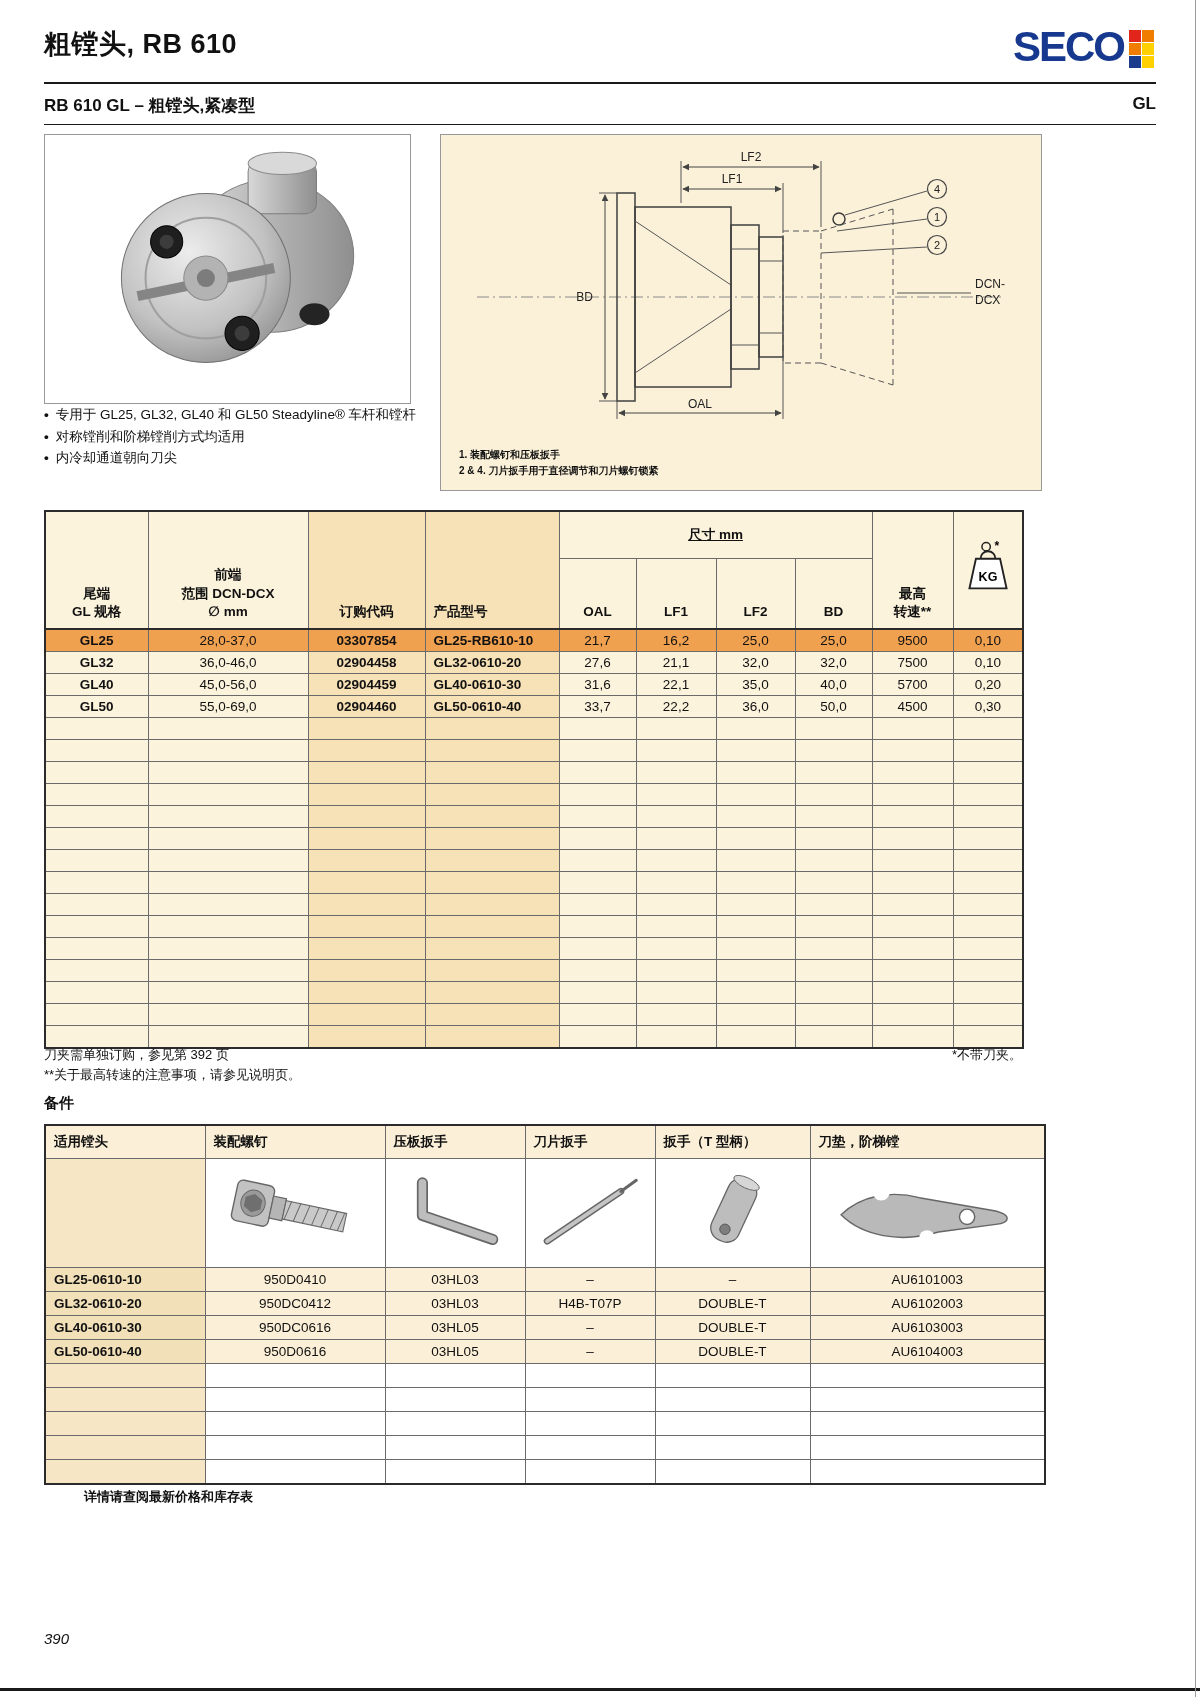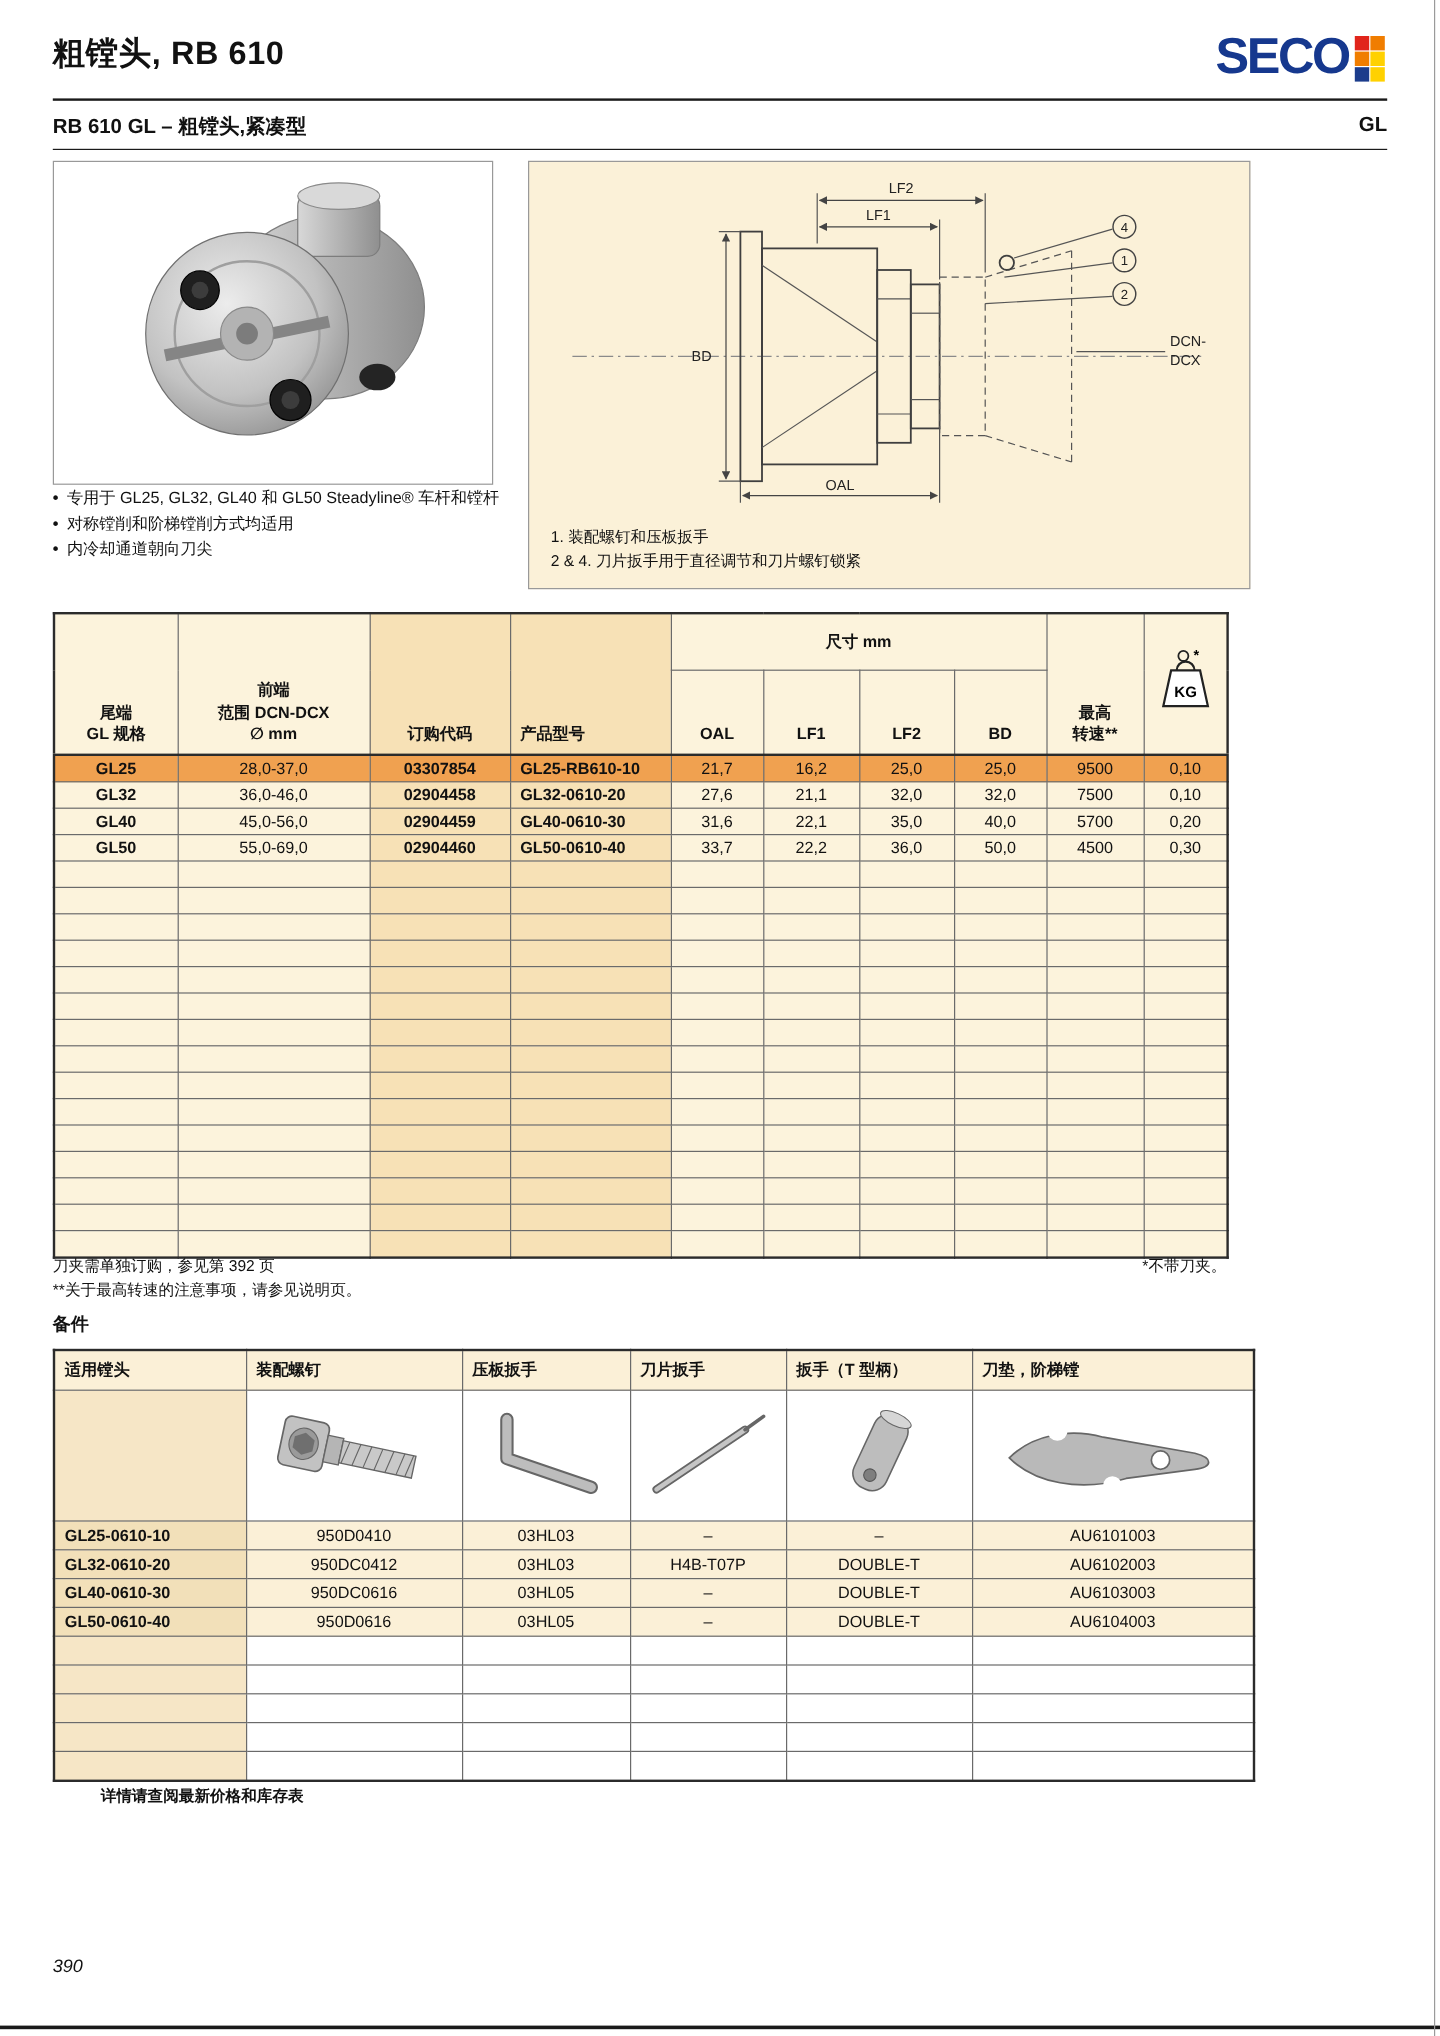--- a/index.html
+++ b/index.html
@@ -18,42 +18,42 @@
   .rule-top{position:absolute;left:44px;top:82px;width:1112px;height:2px;background:#1a1a1a;}
   .subhdr{position:absolute;left:44px;top:94px;width:1112px;display:flex;justify-content:space-between;
           font-size:17px;font-weight:bold;}
   .rule-sub{position:absolute;left:44px;top:124px;width:1112px;height:1px;background:#1a1a1a;}
 
   
   .photo-box{position:absolute;left:44px;top:134px;width:365px;height:268px;border:1px solid #999;background:#fff;}
   .photo-box svg{display:block;width:100%;height:100%;}
   .diagram-box{position:absolute;left:440px;top:134px;width:600px;height:355px;border:1px solid #999;background:#FBF1D8;}
   .diagram-box svg.dsvg{display:block;width:598px;height:290px;}
-  .diagram-notes{position:absolute;left:18px;bottom:12px;font-size:13px;line-height:1.55;}
+  .diagram-notes{position:absolute;left:18px;bottom:12px;font-size:10px;line-height:1.55;font-weight:bold;}
   .cl{stroke:#8a8a8a;stroke-width:1;stroke-dasharray:12 4 2 4;}
   .part{fill:none;stroke:#3f3f3f;stroke-width:1.5;}
   .thin{stroke:#555;stroke-width:1;fill:none;}
   .dashl{stroke:#555;stroke-width:1;fill:none;stroke-dasharray:6 4;}
   .dimln{stroke:#444;stroke-width:1;fill:none;}
   .lbl{font-size:12px;fill:#222;}
   .co-circle{fill:#FBF1D8;stroke:#444;stroke-width:1.2;}
   .co-num{font-size:11px;fill:#222;}
 
   
   .features{position:absolute;left:44px;top:404px;width:392px;margin:0;padding:0;list-style:none;
             font-size:13.5px;line-height:1.6;}
   .blt::before{content:"•";font-weight:bold;margin-right:7px;}
 
   
   .tbl-main{position:absolute;left:44px;top:510px;width:978px;border-collapse:collapse;table-layout:fixed;
             border:2px solid #2b2b2b;font-size:13.5px;}
   .tbl-main th,.tbl-main td{border:1px solid #6a6a6a;background:#FCF3DC;padding:0 4px;}
   .tbl-main thead{border-bottom:2px solid #2b2b2b;}
   .tbl-main thead th{font-weight:bold;vertical-align:bottom;text-align:center;padding-bottom:7px;line-height:1.35;}
-  .tbl-main .h-mid{vertical-align:middle;height:46px;padding-bottom:0;}
+  .tbl-main .h-mid{vertical-align:middle;height:46px;padding-bottom:0;text-decoration:underline;}
   .tbl-main .r2 th{height:62px;}
   .tbl-main .h-left{text-align:left;padding-left:8px;}
   .tbl-main .h-kg{vertical-align:middle;text-align:center;padding:2px 0 0 0;}
   .tbl-main tbody td{height:21px;text-align:center;padding:0 3px;}
   .tbl-main td.c-model{text-align:left;padding-left:8px;font-weight:bold;}
   .tbl-main td.c-gl,.tbl-main td.c-code{font-weight:bold;}
   .tbl-main .peach{background:#F7E1B6;}
   .tbl-main tr.hl td{background:#F0A150;}
 
   .fn1{position:absolute;left:44px;top:1046px;font-size:13px;}

